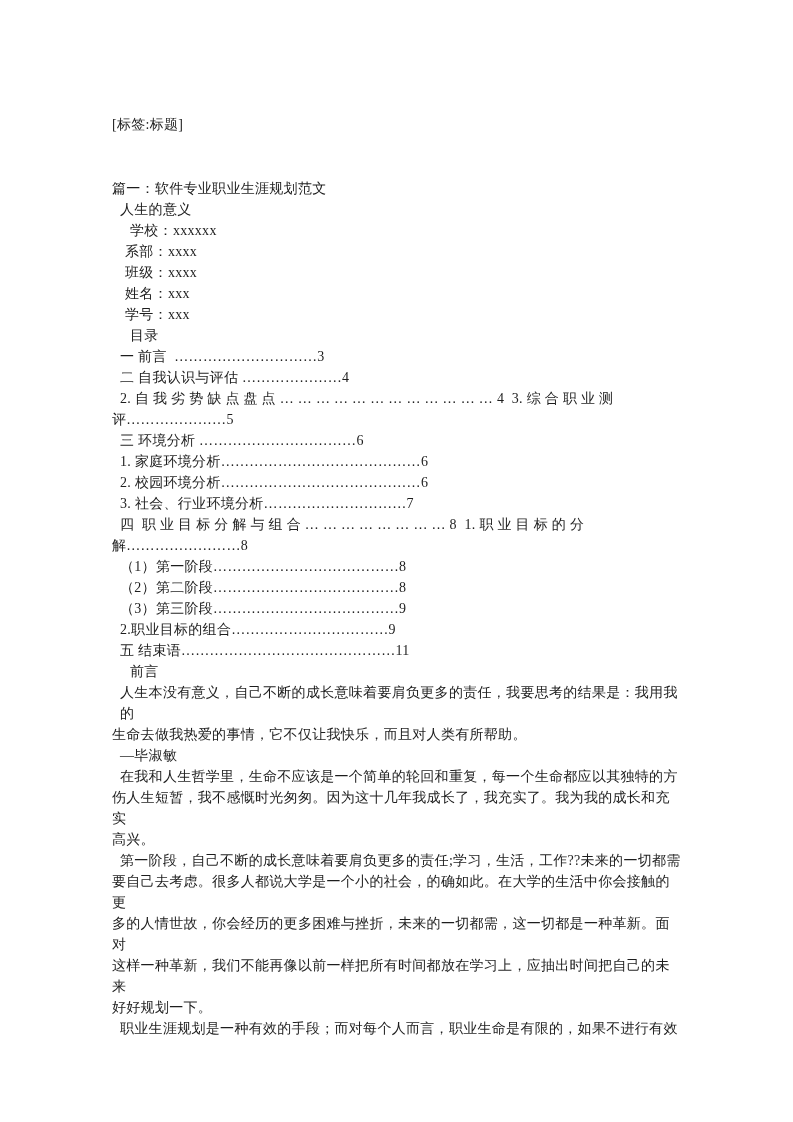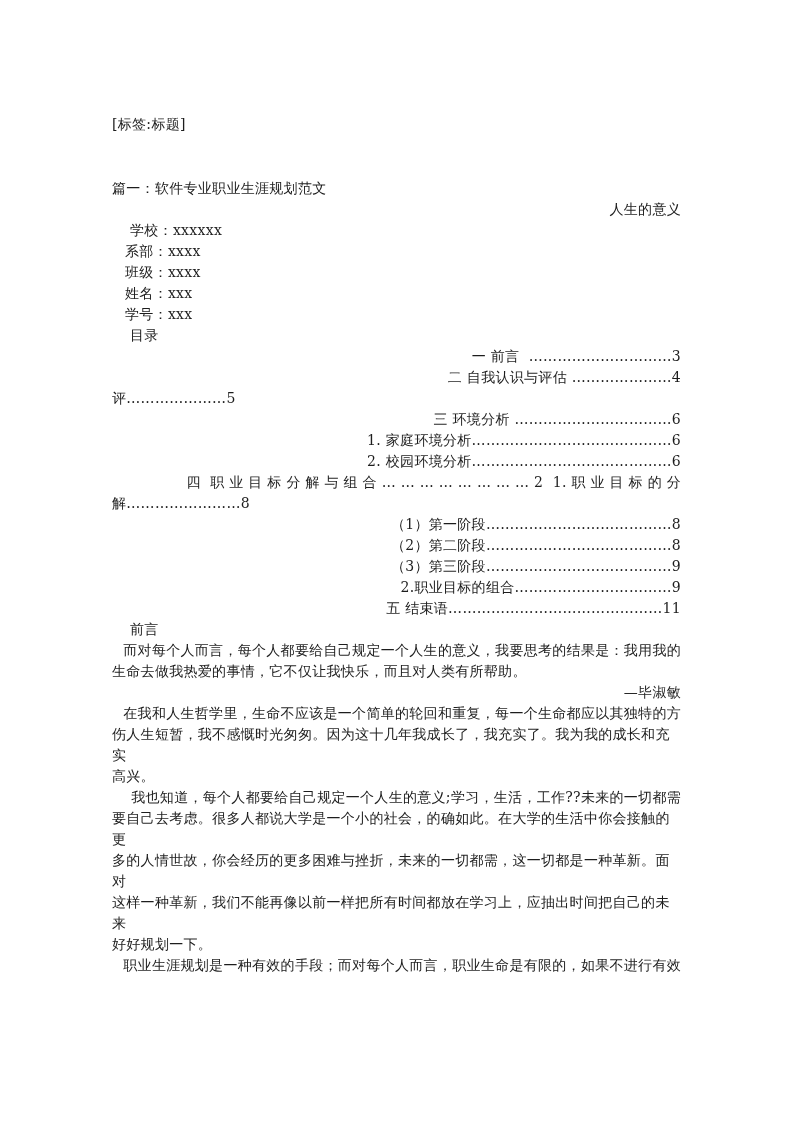--- a/index.html
+++ b/index.html
@@ -18,24 +18,25 @@
     font-family: "DejaVu Serif", "Liberation Serif", serif;
     font-size: 14px;
     line-height: 21px;
     color: #1d1d1d;
     cursor: text;
   }
   .ln {
     white-space: pre-wrap;
     min-height: 21px;
     letter-spacing: 0.3px;
+    font-family: Liberation Serif, serif;
   }
   
   .i0 { padding-left: 0; }
-  .i1 { padding-left: 8px; text-align: right; }
+  .i1 { padding-left: 8px; }
   .i2 { padding-left: 13px; }
   .i3 { padding-left: 18px; }
   
   .gap-after { margin-bottom: 43px; }
 </style>
 </head>
 <body>
 
 <div class="page">
 
@@ -47,40 +48,42 @@
   <div class="ln i3">学校：xxxxxx</div>
   <div class="ln i2">系部：xxxx</div>
   <div class="ln i2">班级：xxxx</div>
   <div class="ln i2">姓名：xxx</div>
   <div class="ln i2">学号：xxx</div>
 
   <div class="ln i3">目录</div>
 
   <div class="ln i1">一 前言  …………………………3</div>
   <div class="ln i1">二 自我认识与评估 …………………4</div>
+  <div class="ln i1">2. 自 我 劣 势 缺 点 盘 点 … … … … … … … … … … … … 4  3. 综 合 职 业 测</div>
   <div class="ln i0">评…………………5</div>
   <div class="ln i1">三 环境分析 ……………………………6</div>
   <div class="ln i1">1. 家庭环境分析……………………………………6</div>
   <div class="ln i1">2. 校园环境分析……………………………………6</div>
-  <div class="ln i1">四  职 业 目 标 分 解 与 组 合 … … … … … … … … 2  1. 职 业 目 标 的 分</div>
+  <div class="ln i1">3. 社会、行业环境分析…………………………7</div>
+  <div class="ln i1">四  职 业 目 标 分 解 与 组 合 … … … … … … … … 8  1. 职 业 目 标 的 分</div>
   <div class="ln i0">解……………………8</div>
   <div class="ln i1">（1）第一阶段…………………………………8</div>
   <div class="ln i1">（2）第二阶段…………………………………8</div>
   <div class="ln i1">（3）第三阶段…………………………………9</div>
   <div class="ln i1">2.职业目标的组合……………………………9</div>
   <div class="ln i1">五 结束语………………………………………11</div>
 
   <div class="ln i3">前言</div>
 
-  <div class="ln i1">而对每个人而言，每个人都要给自己规定一个人生的意义，我要思考的结果是：我用我的</div>
+  <div class="ln i1">人生本没有意义，自己不断的成长意味着要肩负更多的责任，我要思考的结果是：我用我的</div>
   <div class="ln i0">生命去做我热爱的事情，它不仅让我快乐，而且对人类有所帮助。</div>
   <div class="ln i1">—毕淑敏</div>
   <div class="ln i1">在我和人生哲学里，生命不应该是一个简单的轮回和重复，每一个生命都应以其独特的方</div>
   <div class="ln i0">伤人生短暂，我不感慨时光匆匆。因为这十几年我成长了，我充实了。我为我的成长和充实</div>
   <div class="ln i0">高兴。</div>
-  <div class="ln i1">我也知道，每个人都要给自己规定一个人生的意义;学习，生活，工作??未来的一切都需</div>
+  <div class="ln i1">第一阶段，自己不断的成长意味着要肩负更多的责任;学习，生活，工作??未来的一切都需</div>
   <div class="ln i0">要自己去考虑。很多人都说大学是一个小的社会，的确如此。在大学的生活中你会接触的更</div>
   <div class="ln i0">多的人情世故，你会经历的更多困难与挫折，未来的一切都需，这一切都是一种革新。面对</div>
   <div class="ln i0">这样一种革新，我们不能再像以前一样把所有时间都放在学习上，应抽出时间把自己的未来</div>
   <div class="ln i0">好好规划一下。</div>
   <div class="ln i1">职业生涯规划是一种有效的手段；而对每个人而言，职业生命是有限的，如果不进行有效</div>
 
 </div>
 
 </body></html>

